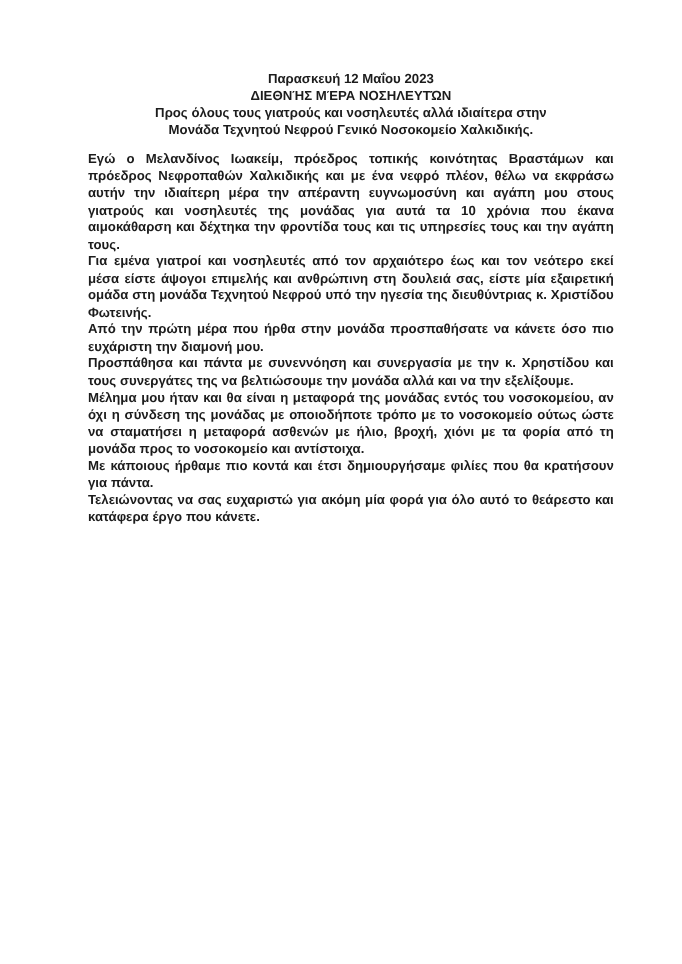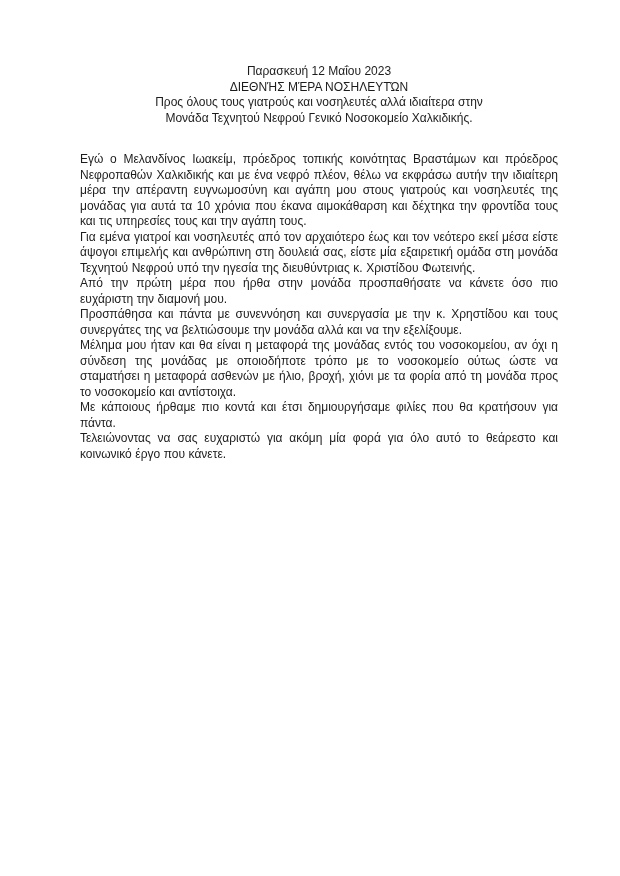--- a/index.html
+++ b/index.html
@@ -1,15 +1,15 @@
 <!DOCTYPE html>
 <html lang="el"><head>
 <meta charset="utf-8">
 <style>
-  * { margin: 0; padding: 0; box-sizing: border-box; }
+  * { margin: 0; padding: 0; box-sizing: border-box; font-weight: bold; }
   html, body { background: #e9e9e9; }
   .page {
     position: relative;
     width: 620px;
     height: 876px;
     margin: 0 auto;
     background: #ffffff;
     color: #1c1c1c;
     font-family: "Liberation Sans", "DejaVu Sans", sans-serif;
     font-size: 12px;
@@ -19,21 +19,21 @@
   .content {
     padding: 64px 62px 0 80px; 
   }
   .letter-header {
     text-align: center;
   }
   .letter-header .hline {
     white-space: nowrap;
   }
   .letter-body {
-    margin-top: 26px;
+    margin-top: 11px;
   }
   .letter-body p {
     text-align: justify;
     text-justify: inter-word;
     hyphens: none;
     word-spacing: 0.2px;
   }
   .letter-closing {
     margin-top: 15px;
   }
@@ -51,20 +51,20 @@
       <div class="hline">Μονάδα Τεχνητού Νεφρού Γενικό Νοσοκομείο Χαλκιδικής.</div>
     </header>
 
     <main class="letter-body">
       <p>Εγώ ο Μελανδίνος Ιωακείμ, πρόεδρος τοπικής κοινότητας Βραστάμων και πρόεδρος Νεφροπαθών Χαλκιδικής και με ένα νεφρό πλέον, θέλω να εκφράσω αυτήν την ιδιαίτερη μέρα την απέραντη ευγνωμοσύνη και αγάπη μου στους γιατρούς και νοσηλευτές της μονάδας για αυτά τα 10 χρόνια που έκανα αιμοκάθαρση και δέχτηκα την φροντίδα τους και τις υπηρεσίες τους και την αγάπη τους.</p>
       <p>Για εμένα γιατροί και νοσηλευτές από τον αρχαιότερο έως και τον νεότερο εκεί μέσα είστε άψογοι επιμελής και ανθρώπινη στη δουλειά σας, είστε μία εξαιρετική ομάδα στη μονάδα Τεχνητού Νεφρού υπό την ηγεσία της διευθύντριας κ. Χριστίδου Φωτεινής.</p>
       <p>Από την πρώτη μέρα που ήρθα στην μονάδα προσπαθήσατε να κάνετε όσο πιο ευχάριστη την διαμονή μου.</p>
       <p>Προσπάθησα και πάντα με συνεννόηση και συνεργασία με την κ. Χρηστίδου και τους συνεργάτες της να βελτιώσουμε την μονάδα αλλά και να την εξελίξουμε.</p>
       <p>Μέλημα μου ήταν και θα είναι η μεταφορά της μονάδας εντός του νοσοκομείου, αν όχι η σύνδεση της μονάδας με οποιοδήποτε τρόπο με το νοσοκομείο ούτως ώστε να σταματήσει η μεταφορά ασθενών με ήλιο, βροχή, χιόνι με τα φορία από τη μονάδα προς το νοσοκομείο και αντίστοιχα.</p>
       <p>Με κάποιους ήρθαμε πιο κοντά και έτσι δημιουργήσαμε φιλίες που θα κρατήσουν για πάντα.</p>
-      <p>Τελειώνοντας να σας ευχαριστώ για ακόμη μία φορά για όλο αυτό το θεάρεστο και κοινωνικό έργο που κάνετε.</p>
+      <p>Τελειώνοντας να σας ευχαριστώ για ακόμη μία φορά για όλο αυτό το θεάρεστο και κατάφερα έργο που κάνετε.</p>
     </main>
 
     <footer class="letter-closing">
     </footer>
 
   </div>
 </div>
 
 </body></html>

